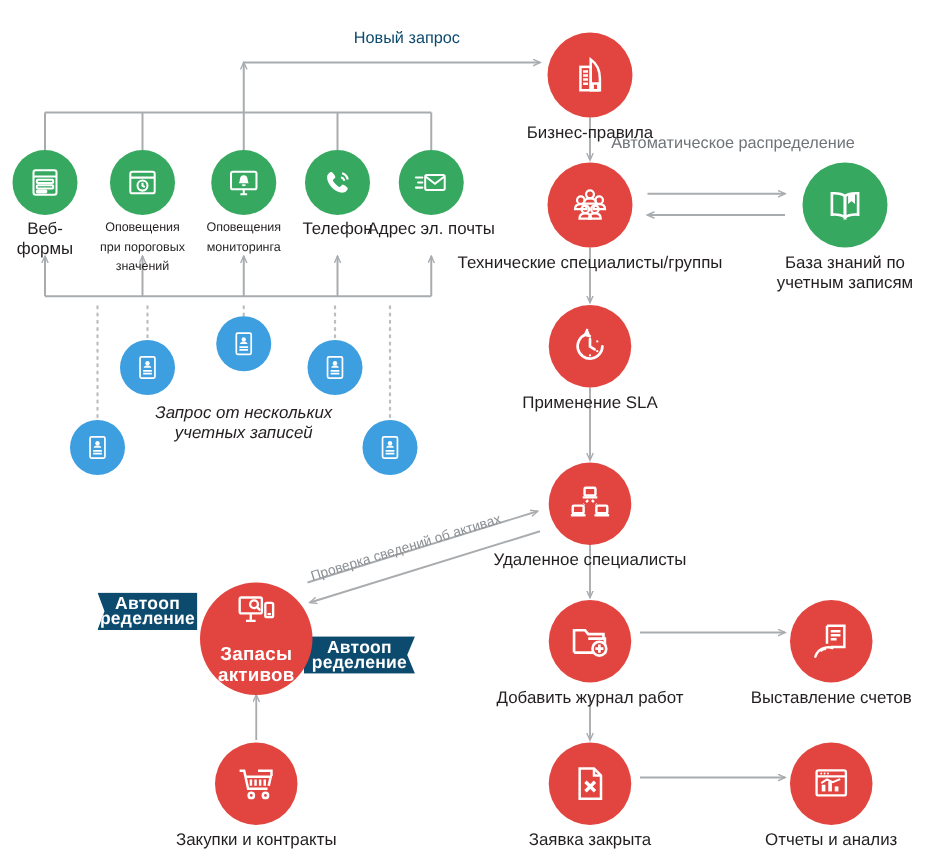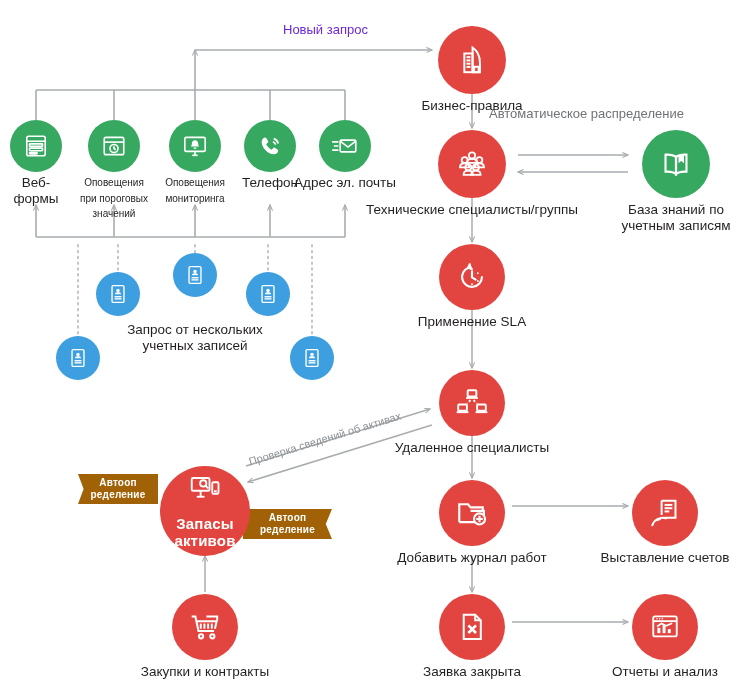--- a/index.html
+++ b/index.html
@@ -65,34 +65,34 @@
   }
 
   
   .edge-label{
     position:absolute;
     color:#6f7377;
     font-size:13px;
     line-height:15px;
     white-space:nowrap;
   }
-  .edge-label.dark{color:#6d28d9;}
+  .edge-label.dark{color:#0c4a6e;}
   .edge-label.rot{
     color:#8c9094;
     font-size:11px;
     transform-origin:0 0;
   }
 
   
   .ribbon{
     position:absolute;
-    background:#a16207;
+    background:#0c4a6e;
     color:#ffffff;
     font-weight:bold;
-    font-size:10px;
+    font-size:14px;
     line-height:11.5px;
     text-align:center;
     white-space:pre-line;
     display:flex;
     align-items:center;
     justify-content:center;
     letter-spacing:0.2px;
     padding:3px 4px 4px 4px;
     box-sizing:border-box;
   }
@@ -290,21 +290,21 @@
       <svg width="22" height="22" viewBox="0 0 24 24" fill="none" stroke="#fff" stroke-width="1.5">
         <rect x="5.5" y="2.8" width="13" height="18.4" rx="1.3"></rect>
         <circle cx="12" cy="8.3" r="1.9" fill="#fff" stroke="none"></circle>
         <path d="M8.7,12.2 C8.7,10.6 10.2,10.2 12,10.2 C13.8,10.2 15.3,10.6 15.3,12.2 Z" fill="#fff" stroke="none"></path>
         <line x1="8.2" y1="15" x2="15.8" y2="15"></line>
         <line x1="8.2" y1="17.3" x2="15.8" y2="17.3"></line>
       </svg>
     </div>
   </div>
 
-  <div class="caption" style="left:195px; top:322px; width:210px;">Запрос от нескольких
+  <div class="caption" style="left:195px; top:322px; width:210px;font-style:italic;">Запрос от нескольких
 учетных записей</div>
 
   <div class="node" style="left:472px; top:26px;">
     <div class="disc red" style="left:-34px; top:0; width:68px; height:68px;">
       <svg width="34" height="34" viewBox="0 0 24 24" fill="none" stroke="#fff" stroke-width="1.4">
         <path d="M12.4,3.2 C15.6,5.4 17.6,9.4 17.6,14 L17.6,20.6 L12.4,20.6 Z"></path>
         <rect x="6.6" y="7.4" width="5.8" height="13.2"></rect>
         <line x1="8.1" y1="10" x2="10.9" y2="10"></line>
         <line x1="8.1" y1="12.3" x2="10.9" y2="12.3"></line>
         <line x1="8.1" y1="14.6" x2="10.9" y2="14.6"></line>

